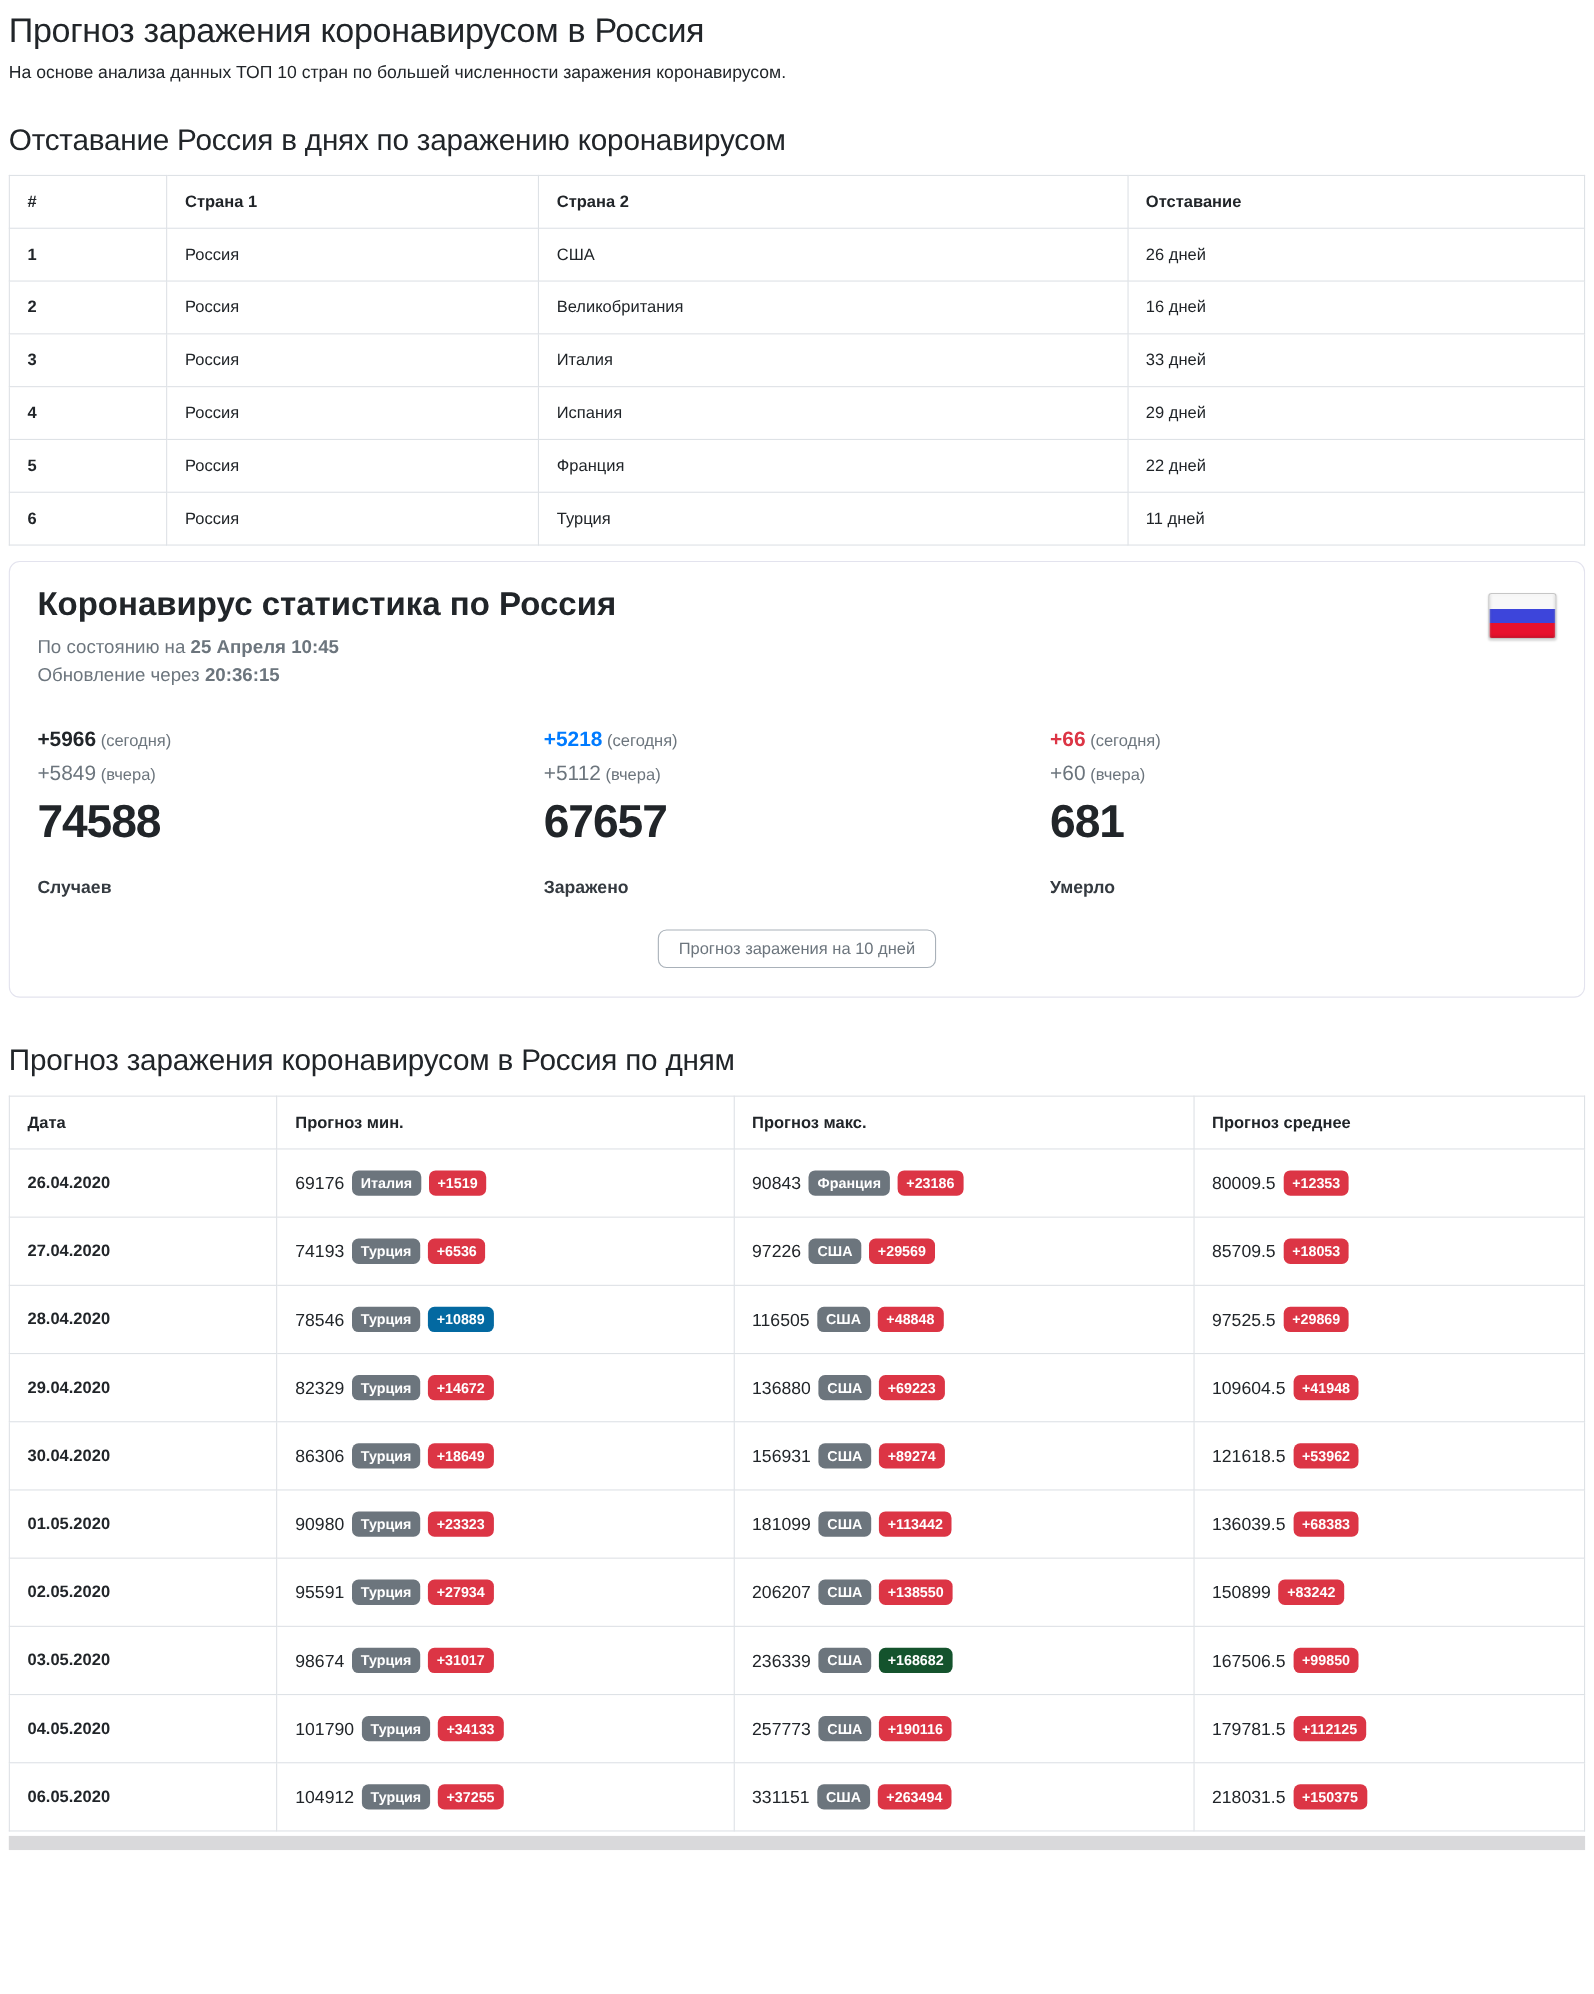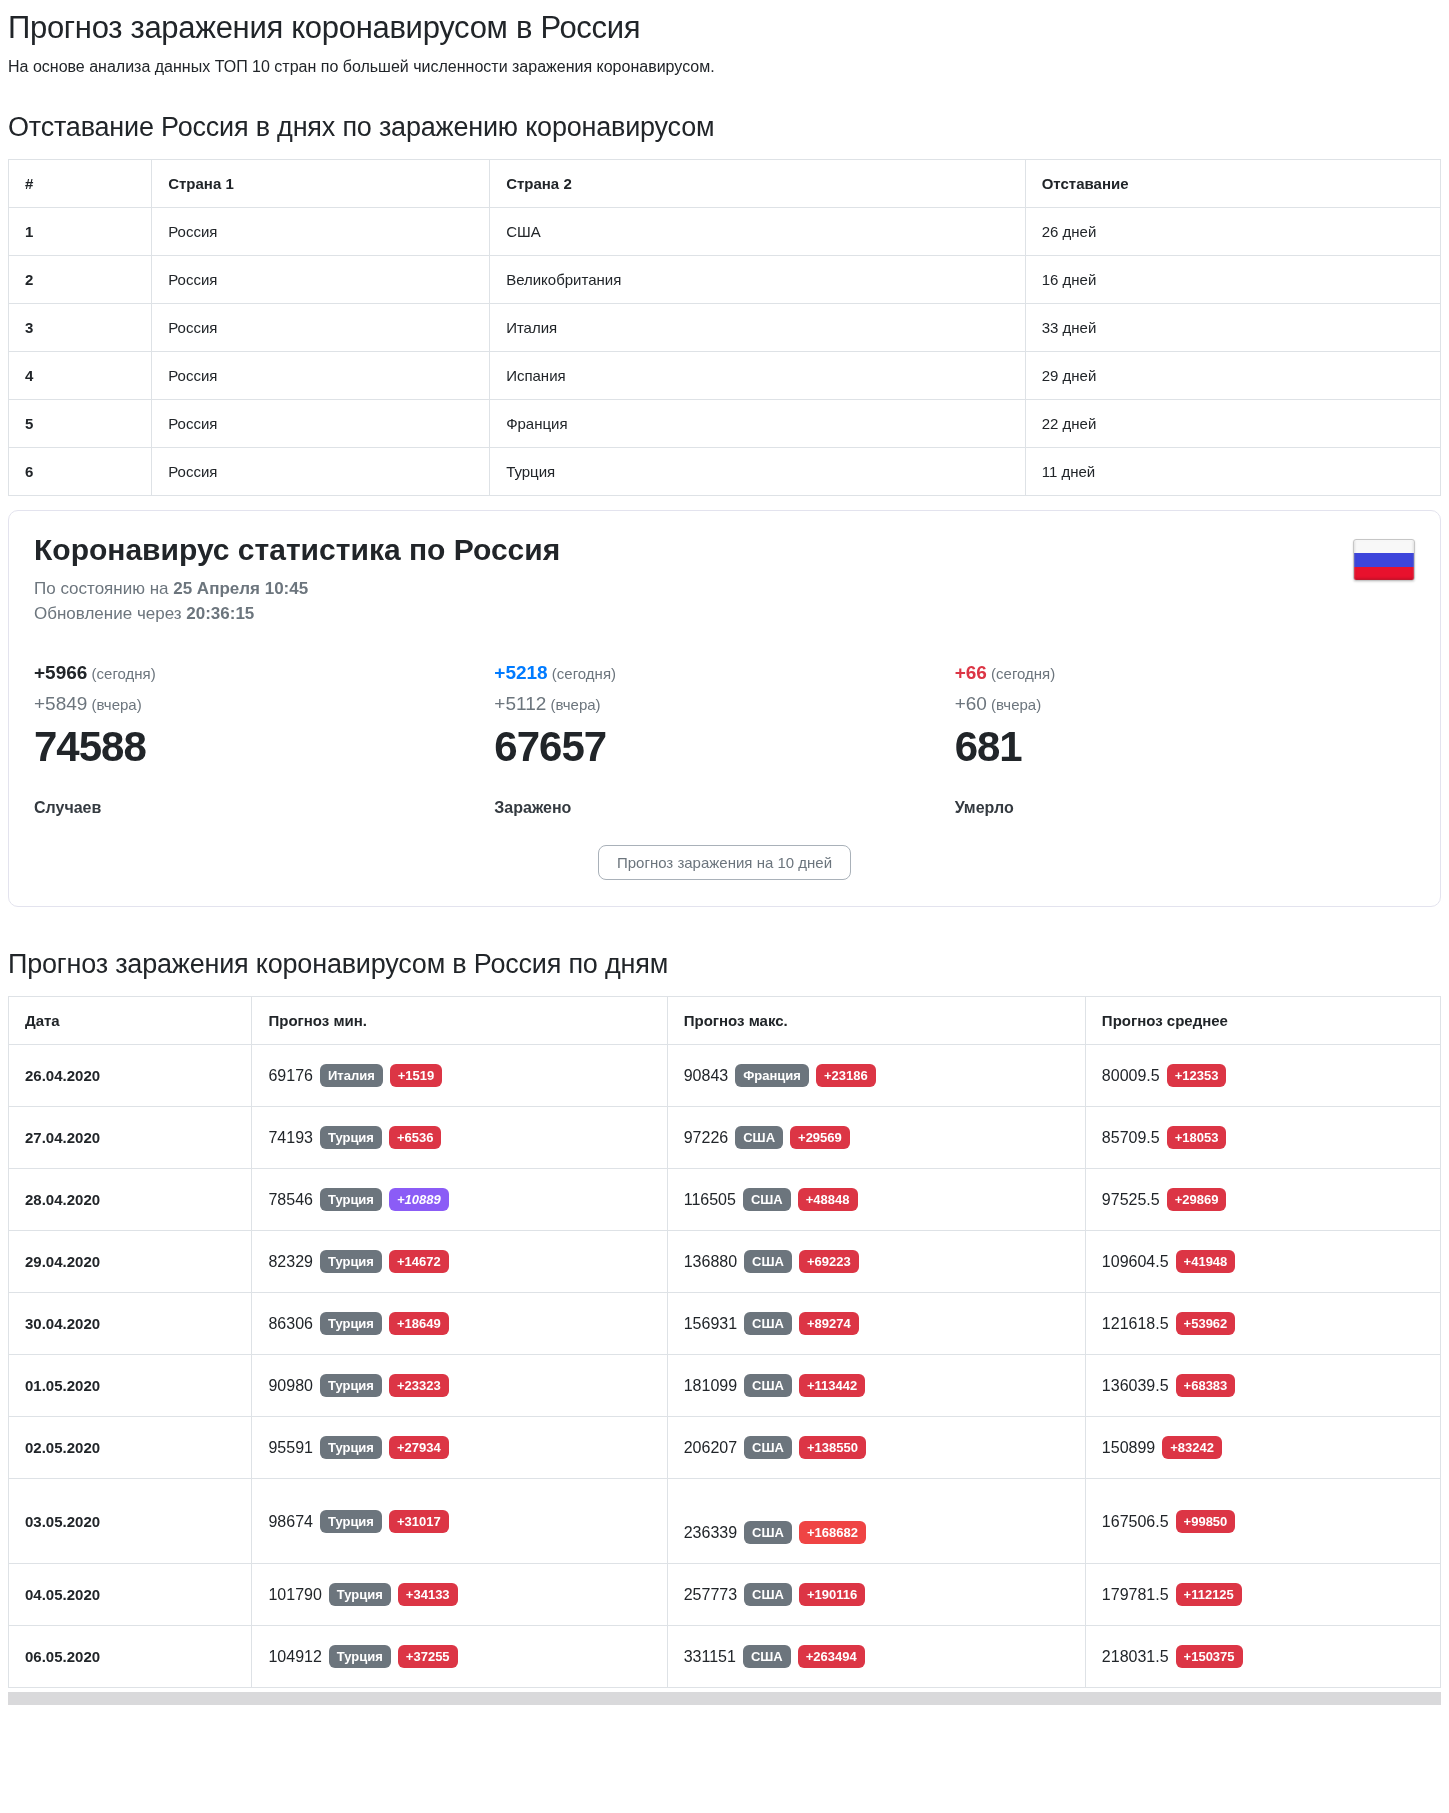--- a/index.html
+++ b/index.html
@@ -236,21 +236,21 @@
         <td><span class="val">80009.5</span><span class="badge" style="background: rgb(220, 53, 69);">+12353</span></td>
       </tr>
       <tr>
         <td class="bold-cell">27.04.2020</td>
         <td><span class="val">74193</span><span class="badge" style="background: rgb(108, 117, 125);">Турция</span><span class="badge" style="background: rgb(220, 53, 69);">+6536</span></td>
         <td><span class="val">97226</span><span class="badge" style="background: rgb(108, 117, 125);">США</span><span class="badge" style="background: rgb(220, 53, 69);">+29569</span></td>
         <td><span class="val">85709.5</span><span class="badge" style="background: rgb(220, 53, 69);">+18053</span></td>
       </tr>
       <tr>
         <td class="bold-cell">28.04.2020</td>
-        <td><span class="val">78546</span><span class="badge" style="background: rgb(108, 117, 125);">Турция</span><span class="badge" style="background: #8b5cf6; font-style: italic;">+10889</span></td>
+        <td><span class="val">78546</span><span class="badge" style="background: rgb(108, 117, 125);">Турция</span><span class="badge" style="background: #0369a1;">+10889</span></td>
         <td><span class="val">116505</span><span class="badge" style="background: rgb(108, 117, 125);">США</span><span class="badge" style="background: rgb(220, 53, 69);">+48848</span></td>
         <td><span class="val">97525.5</span><span class="badge" style="background: rgb(220, 53, 69);">+29869</span></td>
       </tr>
       <tr>
         <td class="bold-cell">29.04.2020</td>
         <td><span class="val">82329</span><span class="badge" style="background: rgb(108, 117, 125);">Турция</span><span class="badge" style="background: rgb(220, 53, 69);">+14672</span></td>
         <td><span class="val">136880</span><span class="badge" style="background: rgb(108, 117, 125);">США</span><span class="badge" style="background: rgb(220, 53, 69);">+69223</span></td>
         <td><span class="val">109604.5</span><span class="badge" style="background: rgb(220, 53, 69);">+41948</span></td>
       </tr>
       <tr>
@@ -267,21 +267,21 @@
       </tr>
       <tr>
         <td class="bold-cell">02.05.2020</td>
         <td><span class="val">95591</span><span class="badge" style="background: rgb(108, 117, 125);">Турция</span><span class="badge" style="background: rgb(220, 53, 69);">+27934</span></td>
         <td><span class="val">206207</span><span class="badge" style="background: rgb(108, 117, 125);">США</span><span class="badge" style="background: rgb(220, 53, 69);">+138550</span></td>
         <td><span class="val">150899</span><span class="badge" style="background: rgb(220, 53, 69);">+83242</span></td>
       </tr>
       <tr>
         <td class="bold-cell">03.05.2020</td>
         <td><span class="val">98674</span><span class="badge" style="background: rgb(108, 117, 125);">Турция</span><span class="badge" style="background: rgb(220, 53, 69);">+31017</span></td>
-        <td><span class="val">236339</span><span class="badge" style="background: rgb(108, 117, 125);">США</span><span class="badge" style="background: #ef4444; margin-top: 23px;">+168682</span></td>
+        <td><span class="val">236339</span><span class="badge" style="background: rgb(108, 117, 125);">США</span><span class="badge" style="background: #14532d;">+168682</span></td>
         <td><span class="val">167506.5</span><span class="badge" style="background: rgb(220, 53, 69);">+99850</span></td>
       </tr>
       <tr>
         <td class="bold-cell">04.05.2020</td>
         <td><span class="val">101790</span><span class="badge" style="background: rgb(108, 117, 125);">Турция</span><span class="badge" style="background: rgb(220, 53, 69);">+34133</span></td>
         <td><span class="val">257773</span><span class="badge" style="background: rgb(108, 117, 125);">США</span><span class="badge" style="background: rgb(220, 53, 69);">+190116</span></td>
         <td><span class="val">179781.5</span><span class="badge" style="background: rgb(220, 53, 69);">+112125</span></td>
       </tr>
       <tr>
         <td class="bold-cell">06.05.2020</td>

